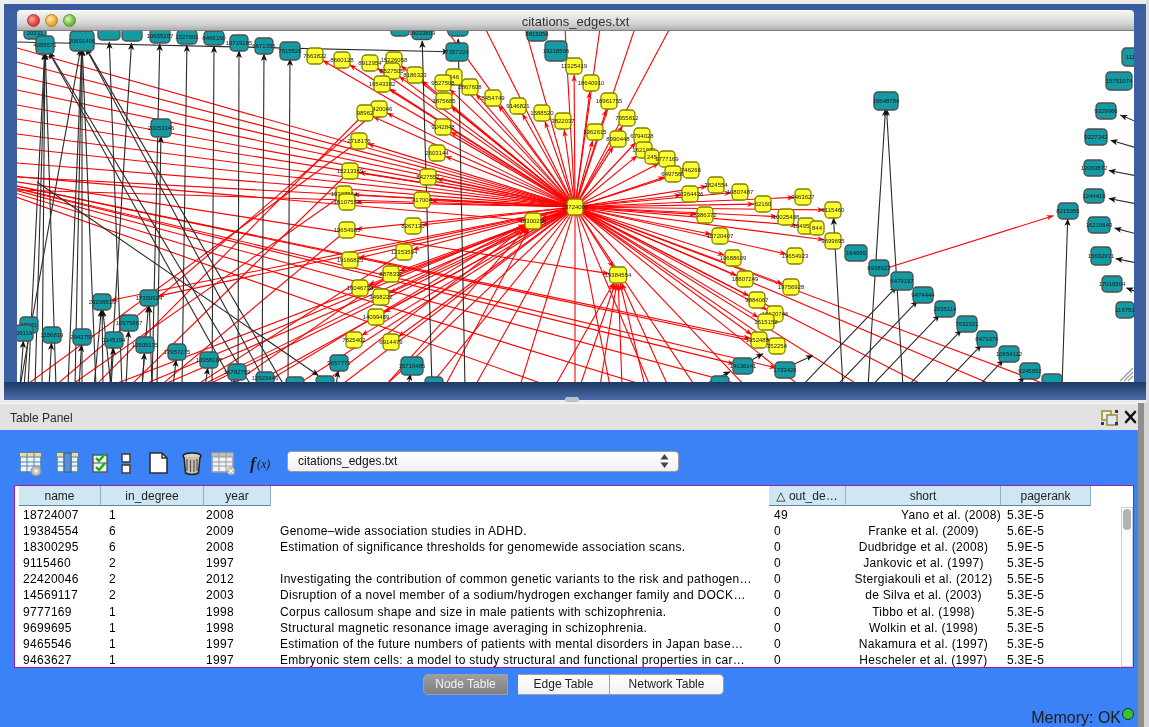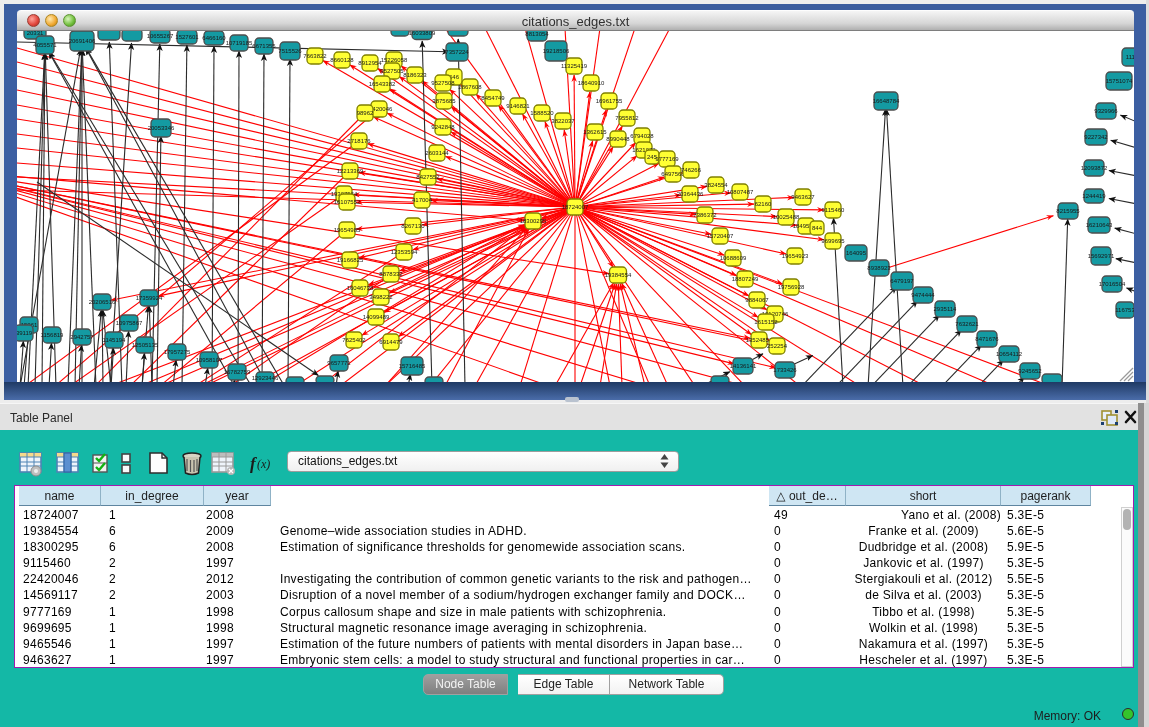--- a/index.html
+++ b/index.html
@@ -5,32 +5,32 @@
 #netwin{position:absolute;left:4px;top:4px;width:1142px;height:396px;background:#3c5fa2}
 #nw-top{position:absolute;left:0;top:0;width:100%;height:6px;background:#3a5c9e}
 #titlebar{position:absolute;left:13px;top:6px;width:1117px;height:21px;background:linear-gradient(#f5f5f5,#d6d6d6 65%,#b0b0b0);border-top:1px solid #fdfdfd;border-bottom:1px solid #7e7e7e;border-radius:4px 4px 0 0}
 #title{position:absolute;width:100%;text-align:center;top:3px;font-size:13px;color:#303030}
 .tl{position:absolute;top:3px;width:13px;height:13px;border-radius:50%}
 #netbottom{position:absolute;left:0;top:378px;width:1142px;height:18px;background:linear-gradient(#1f3a64,#4a6ca9)}
 #canvas{position:absolute;left:13px;top:27px;width:1117px;height:351px;background:#fff;overflow:hidden}
 #net .r{stroke:#ff0000;stroke-width:1.1}
 #net .k{stroke:#2b2b2b;stroke-width:1.1}
 #net .nl{font-size:6px;fill:#1a1a1a;text-anchor:middle;font-family:"Liberation Sans",sans-serif}
-#tablepanel{position:absolute;left:0;top:403px;width:1149px;height:324px;background:#14b8a6}
+#tablepanel{position:absolute;left:0;top:403px;width:1149px;height:324px;background:#3b82f6}
 #tp-head{position:absolute;left:0;top:0;width:1149px;height:27px;background:#e2e2e2;border-top:1px solid #f6f6f6}
 #tp-title{position:absolute;left:10px;top:7px;font-size:12px;color:#2a2a2a}
 #combo{position:absolute;left:287px;top:48px;width:392px;height:21px;background:linear-gradient(#ffffff,#f0f0f0);border:1px solid #9d9d9d;border-radius:4px;font-size:12px;color:#111;line-height:19px;padding-left:10px}
 #tbl{position:absolute;left:14px;top:82px;width:1120px;height:183px;background:#fff;border:1px solid #a21caf}
 .hc{position:absolute;top:0;height:20px;background:#cfe6f3;border-right:1px solid #8fb2c6;border-bottom:1px solid #5e85a0;font-size:12px;color:#1e1e1e;text-align:center;line-height:20px}
 .trow{position:absolute;width:1100px;height:16px;font-size:12px;color:#000}
 .trow span{position:absolute;white-space:nowrap;letter-spacing:0.3px}
 #vsb{position:absolute;left:1106px;top:21px;width:12px;height:160px;background:#fbfbfb;border:1px solid #d0d0d0}
 #vsb div{position:absolute;left:1px;top:1px;width:8px;height:21px;border-radius:5px;background:#b3b3b3}
 .tab{position:absolute;top:271px;height:21px;border:1px solid #a0a0a0;font-size:12px;text-align:center;line-height:19px;color:#222;background:linear-gradient(#ffffff,#f2f2f2)}
-#memory{position:absolute;right:48px;top:306px;font-size:12px;color:#1d1d1d}
+#memory{position:absolute;right:28px;top:306px;font-size:16px;color:#1d1d1d}
 #memdot{position:absolute;right:15px;top:305px;width:12px;height:12px;border-radius:50%;background:#35c42c;border:1.5px solid #2c2c2c}
 #rstrip1{position:absolute;left:1138px;top:403px;width:6px;height:324px;background:#8e8e8e}
 #rstrip2{position:absolute;left:1144px;top:403px;width:5px;height:324px;background:#d6d6d6}
 #estrip{position:absolute;left:1146px;top:0;width:3px;height:403px;background:#dcdcdc}
 </style></head><body>
 <div id="netwin">
   <div id="nw-top"></div>
   <div id="titlebar">
     <div class="tl" style="left:10px;background:radial-gradient(circle at 4px 4px,#ffa39a,#e0443a 60%,#9c2d24);border:1px solid #9c3b31"></div>
     <div class="tl" style="left:28px;background:radial-gradient(circle at 4px 4px,#ffeab0,#f0a72f 60%,#a87413);border:1px solid #ad851f"></div>

